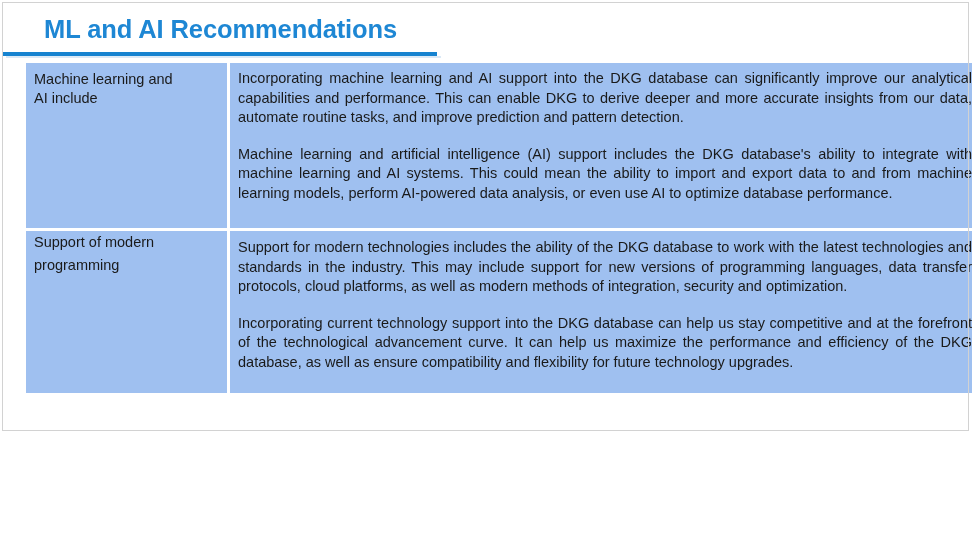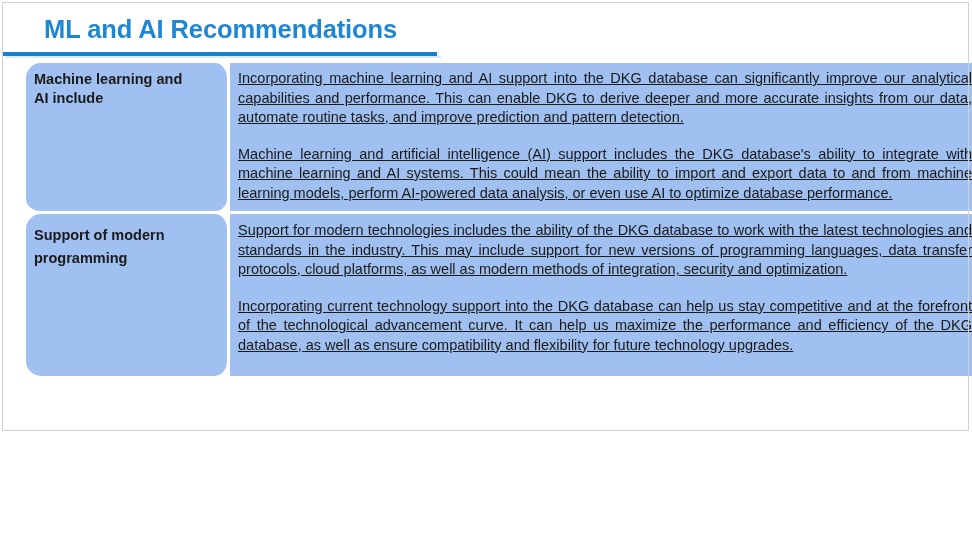--- a/index.html
+++ b/index.html
@@ -94,55 +94,53 @@
   }
   .tbl tr:last-child td {
     border-bottom: none;
   }
   .tbl td:last-child {
     border-right: none;
   }
 
   .col-label {
     width: 185px;
-    font-weight: bold;
+    font-weight: normal;
     padding-left: 9px;
     padding-top: 7px;
-    border-radius: 15px;
   }
   .col-label .lbl {
     display: block;
     line-height: 19px;
   }
   .row-spacious .col-label .lbl {
     line-height: 23px;
   }
 
   .col-body {
     width: 734px;
     padding-left: 9px;
     padding-right: 10px;
   }
   .col-body p {
     margin: 0 0 17px 0;
     text-align: justify;
     text-justify: inter-word;
-    text-decoration: underline;
   }
   .col-body p:last-child {
     margin-bottom: 13px;
   }
   .col-body p.last-para-row1 {
-    margin-bottom: 0;
+    margin-bottom: 17px;
   }
 
   .row-1 .col-body { padding-top: 6px; }
   .row-1 .col-label { padding-top: 7px; }
   .row-2 .col-body { padding-top: 7px; }
-  .row-2 .col-label { padding-top: 10px; margin-left: 12px; }
+  .row-2 .col-label { padding-top: 0; margin-left: 12px; }
 
   
   .footer-left {
     position: absolute;
     left: 4px;
     top: 515px;
     height: 15px;
     width: 171px;
     background: #F0F0F0;
     clip-path: polygon(0 0, 100% 0, 92% 100%, 0 100%);

